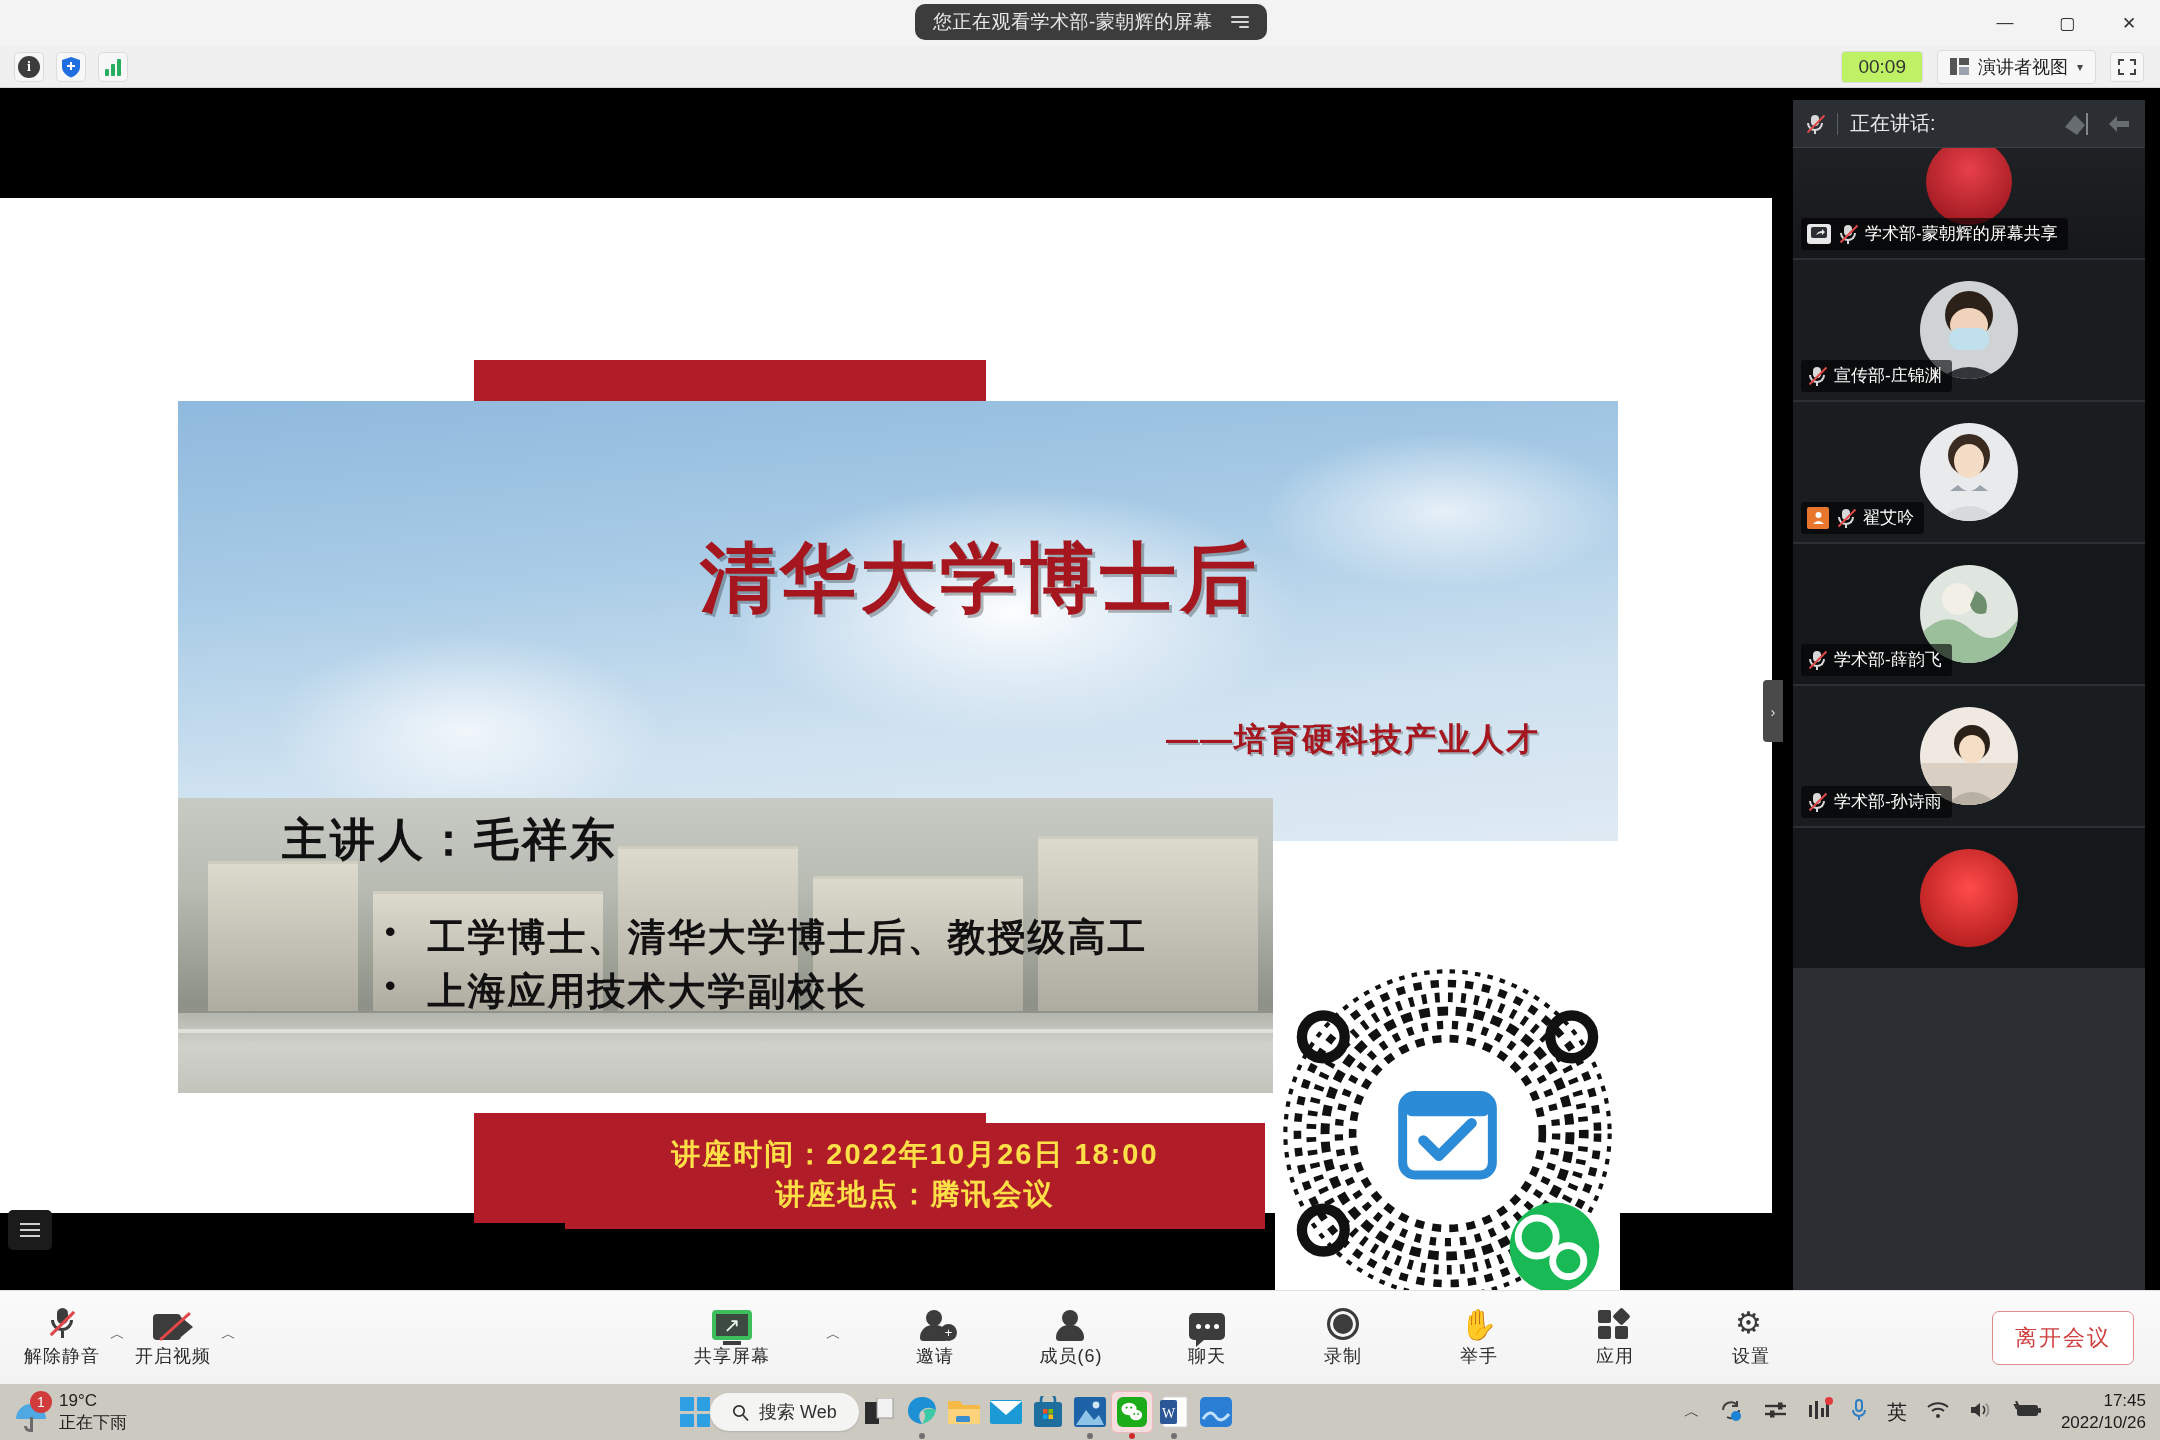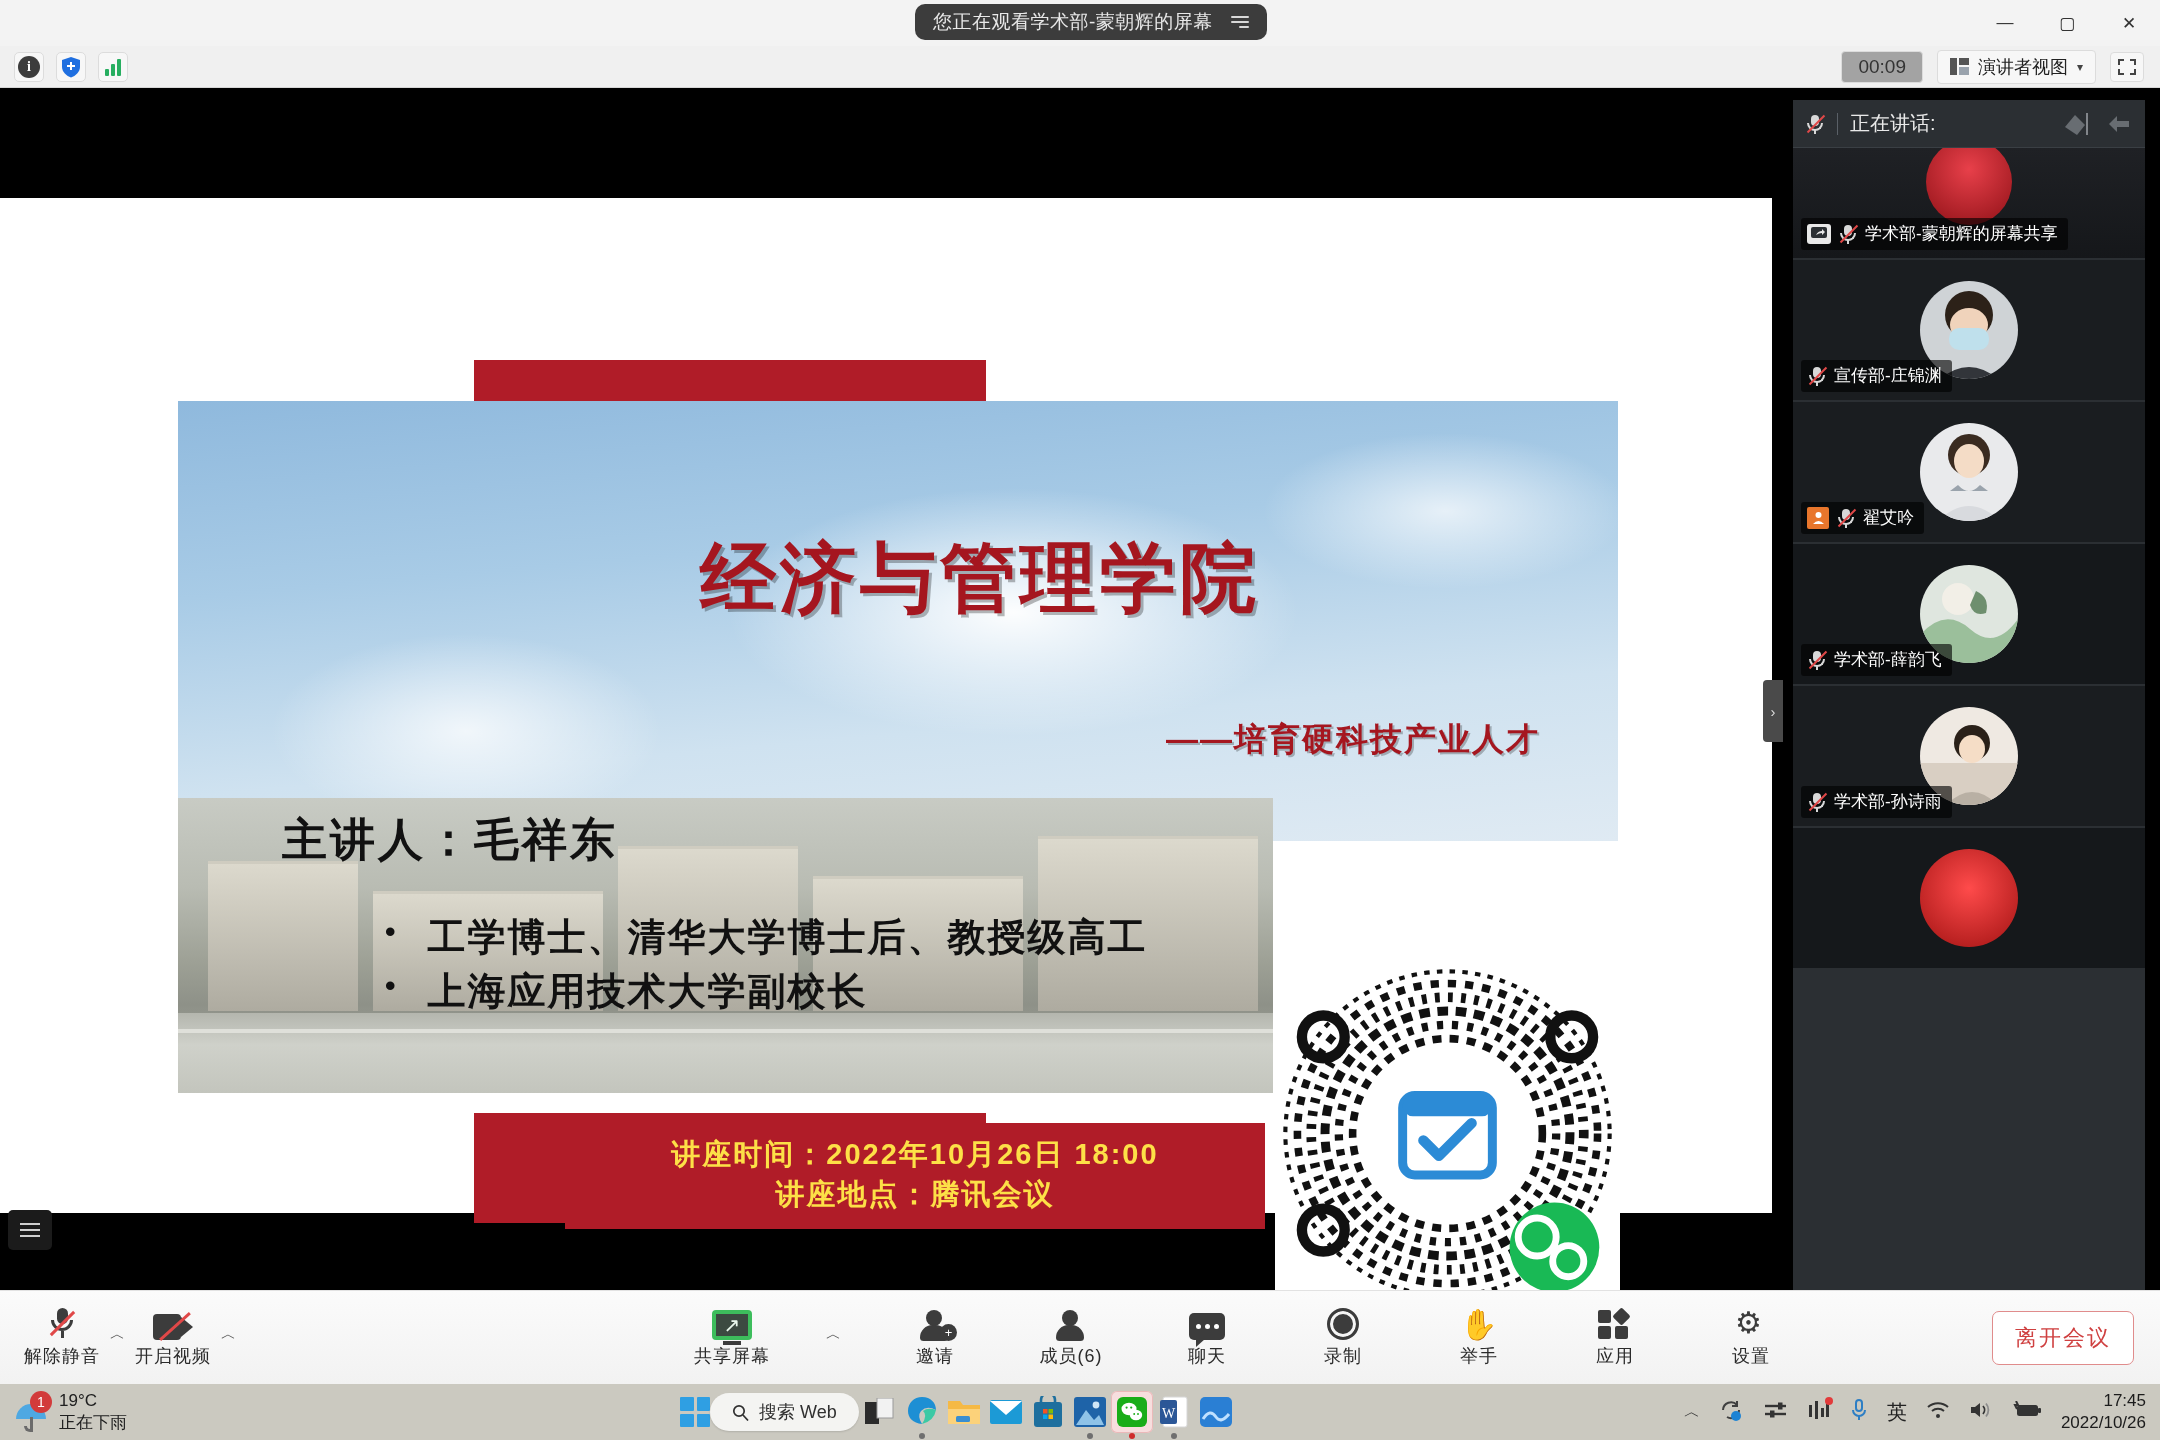--- a/index.html
+++ b/index.html
@@ -29,21 +29,21 @@
   .tb-left { display:flex; gap:12px; padding-left:14px; align-items:center;}
   .tb-ic { width:30px; height:30px; border:1px solid #dcdcdc; border-radius:5px; background:#f7f7f7;
     display:flex; align-items:center; justify-content:center; }
   .ic-info { width:22px;height:22px;border-radius:50%;background:#3c3c3c;color:#fff;
     font-size:14px; font-weight:bold; display:flex;align-items:center;justify-content:center;
     font-family:"Liberation Serif",serif;}
   .bars { display:flex; align-items:flex-end; gap:2px; height:18px;}
   .bars i{display:block;width:4px;background:#27ae60;border-radius:1px;}
   .bars i:nth-child(1){height:7px}.bars i:nth-child(2){height:12px}.bars i:nth-child(3){height:17px}
   .tb-right { margin-left:auto; display:flex; align-items:center; gap:14px; padding-right:16px;}
-  .timer { border:1px solid #dcdcdc; background:#a3a3a3; border-radius:4px; padding:4px 16px;
+  .timer { border:1px solid #dcdcdc; background:#bef264; border-radius:4px; padding:4px 16px;
     font-size:19px; color:#333;}
   .viewsel { border:1px solid #dcdcdc; background:#f7f7f7; border-radius:4px; padding:4px 12px;
     font-size:18px; color:#222; display:flex; align-items:center; gap:9px;}
   .vs-ic { width:19px; height:17px; position:relative; }
   .vs-ic b{position:absolute;background:#555;display:block}
   .vs-ic b:nth-child(1){left:0;top:0;width:7px;height:17px}
   .vs-ic b:nth-child(2){left:9px;top:0;width:10px;height:7px}
   .vs-ic b:nth-child(3){left:9px;top:9px;width:10px;height:8px;background:#9aa3ad}
   .caret { font-size:12px; color:#444; }
   .fs-btn { border:1px solid #dcdcdc;background:#f7f7f7;border-radius:4px;width:34px;height:30px;
@@ -282,21 +282,21 @@
       <div class="sky"></div>
       <div class="campus">
         <div class="bld" style="left:30px;width:150px;height:150px"></div>
         <div class="bld" style="left:195px;width:230px;height:120px"></div>
         <div class="bld" style="left:440px;width:180px;height:165px"></div>
         <div class="bld" style="left:635px;width:210px;height:135px"></div>
         <div class="bld" style="left:860px;width:220px;height:175px"></div>
         <div class="road"></div>
       </div>
 
-      <div class="s-title">经济与管理学院</div>
+      <div class="s-title">清华大学博士后</div>
       <div class="s-sub">——培育硬科技产业人才</div>
       <div class="s-speaker">主讲人：毛祥东</div>
       <ul class="s-bullets">
         <li>
             <span>工学博士、清华大学博士后、教授级高工</span>
           </li>
         <li>
             <span>上海应用技术大学副校长</span>
           </li>
       </ul>

